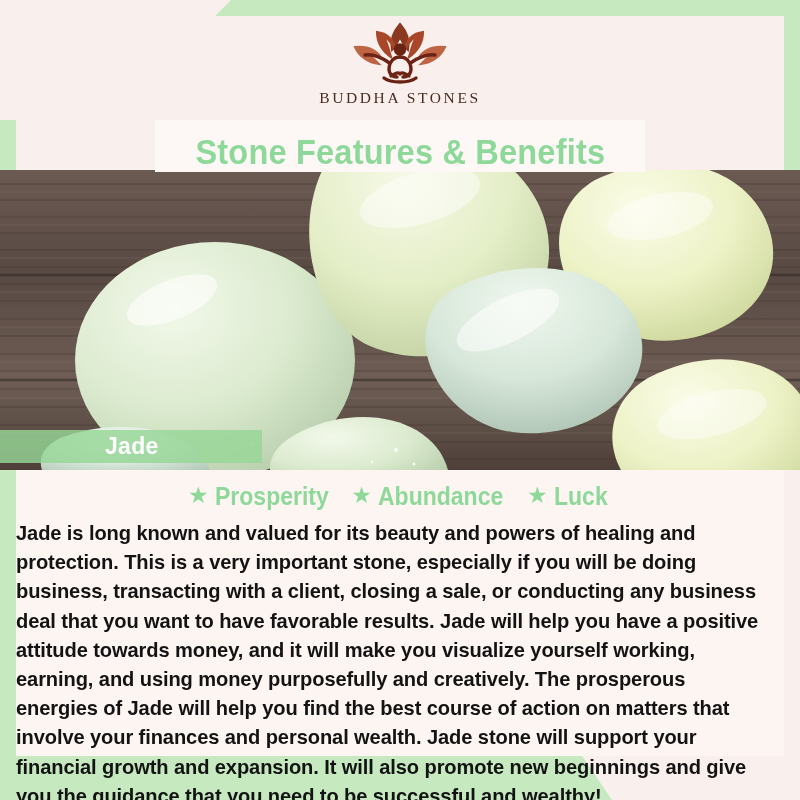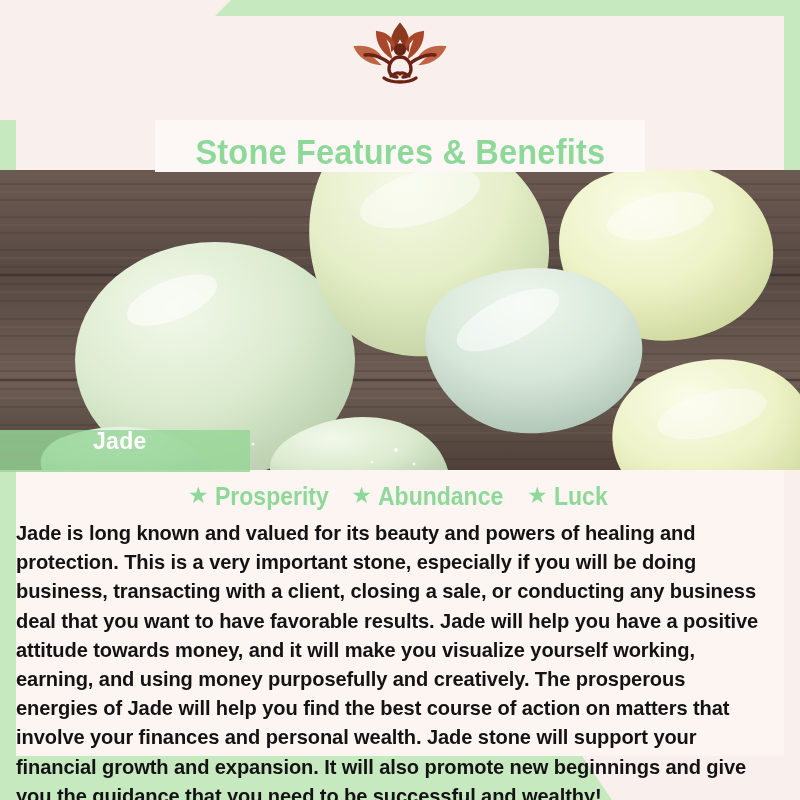--- a/index.html
+++ b/index.html
@@ -119,25 +119,26 @@
     z-index: 2;
   }
   .photo svg { display: block; width: 800px; height: 300px; }
 
   
   .stone-name-band {
     position: absolute;
     top: 430px;
     left: 0;
     width: 250px;
-    height: 42px;
+    height: 33px;
     background: rgba(150, 214, 150, 0.82);
     display: flex;
-    align-items: flex-start;
+    align-items: center;
     z-index: 5;
+    padding-left: 12px;
   }
   .stone-name-text {
     color: #ffffff;
     font-size: 23px;
     font-weight: bold;
     padding-left: 93px;
     letter-spacing: 0.3px;
     line-height: 1;
   }
 
@@ -219,20 +220,21 @@
       </g>
       <g fill="none" stroke="#6b2414" stroke-width="3.4" stroke-linecap="round" stroke-linejoin="round">
         <path d="M73 41 C66 41 62 47 62 53 C62 58 66 61 70 61"></path>
         <path d="M73 41 C80 41 84 47 84 53 C84 58 80 61 76 61"></path>
         <path d="M62.5 47 C54 41 45 38 38 39"></path>
         <path d="M83.5 47 C92 41 101 38 108 39"></path>
         <path d="M57 62 C61 65 67 66 73 66 C79 66 85 65 89 62"></path>
         <path d="M64 60 C68 57 72 56 73 58 C74 56 78 57 82 60"></path>
       </g>
     </svg>
+    <div class="logo-wordmark">BUDDHA STONES</div>
   </div>
 
   <div class="title-banner">
     <div class="title-banner-text">Stone Features &amp; Benefits</div>
   </div>
 
   <div class="photo">
     <svg viewBox="0 0 800 300" preserveAspectRatio="none">
       <defs>
         <linearGradient id="wood" x1="0" y1="0" x2="0" y2="1">

